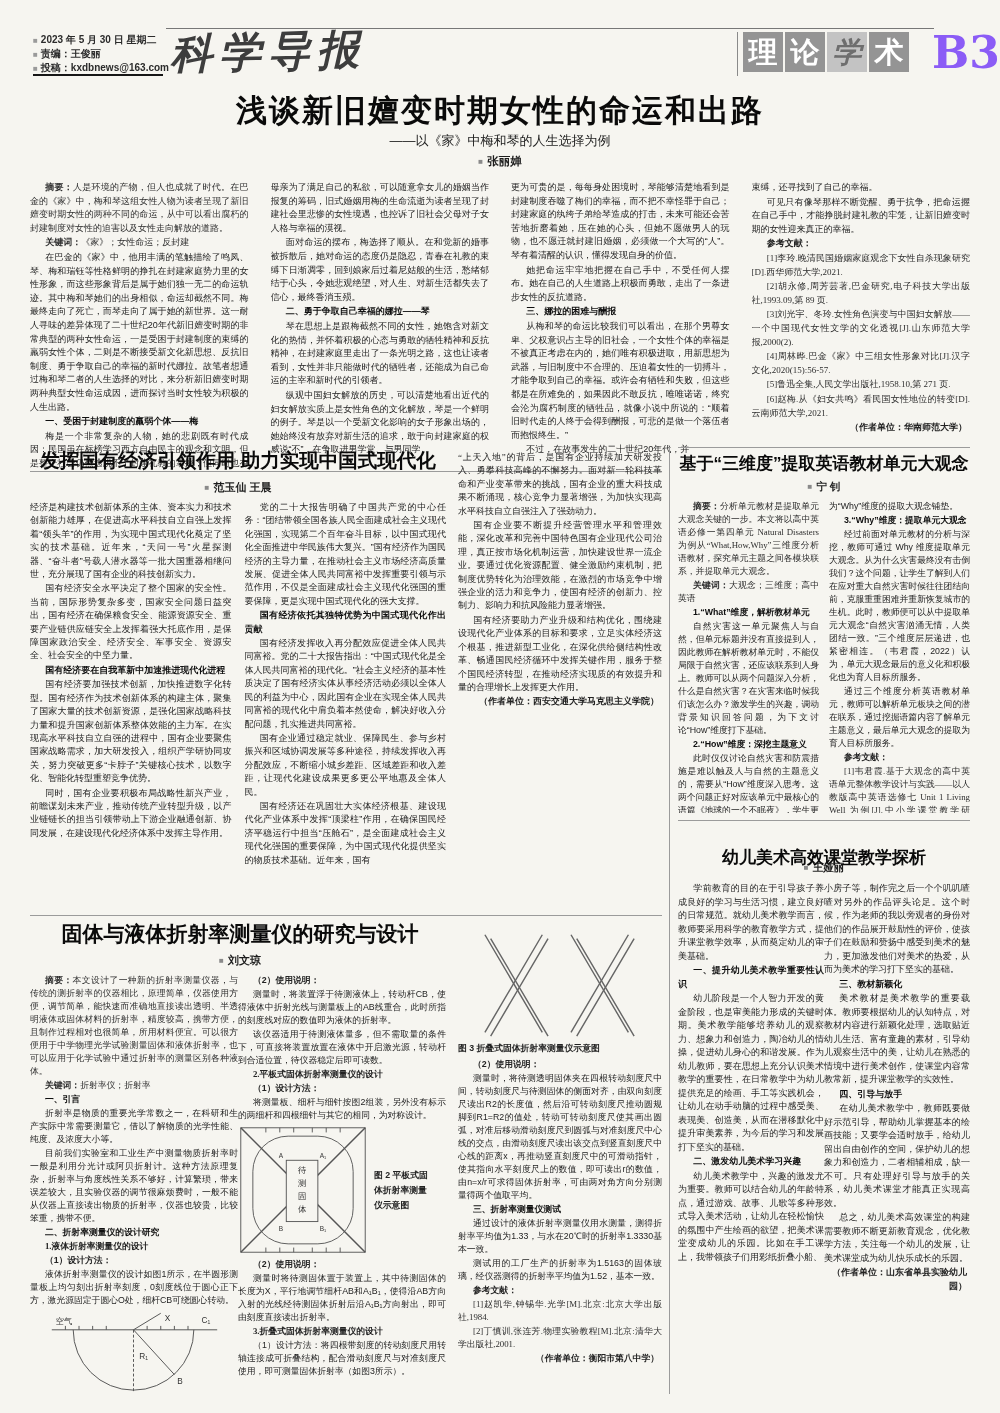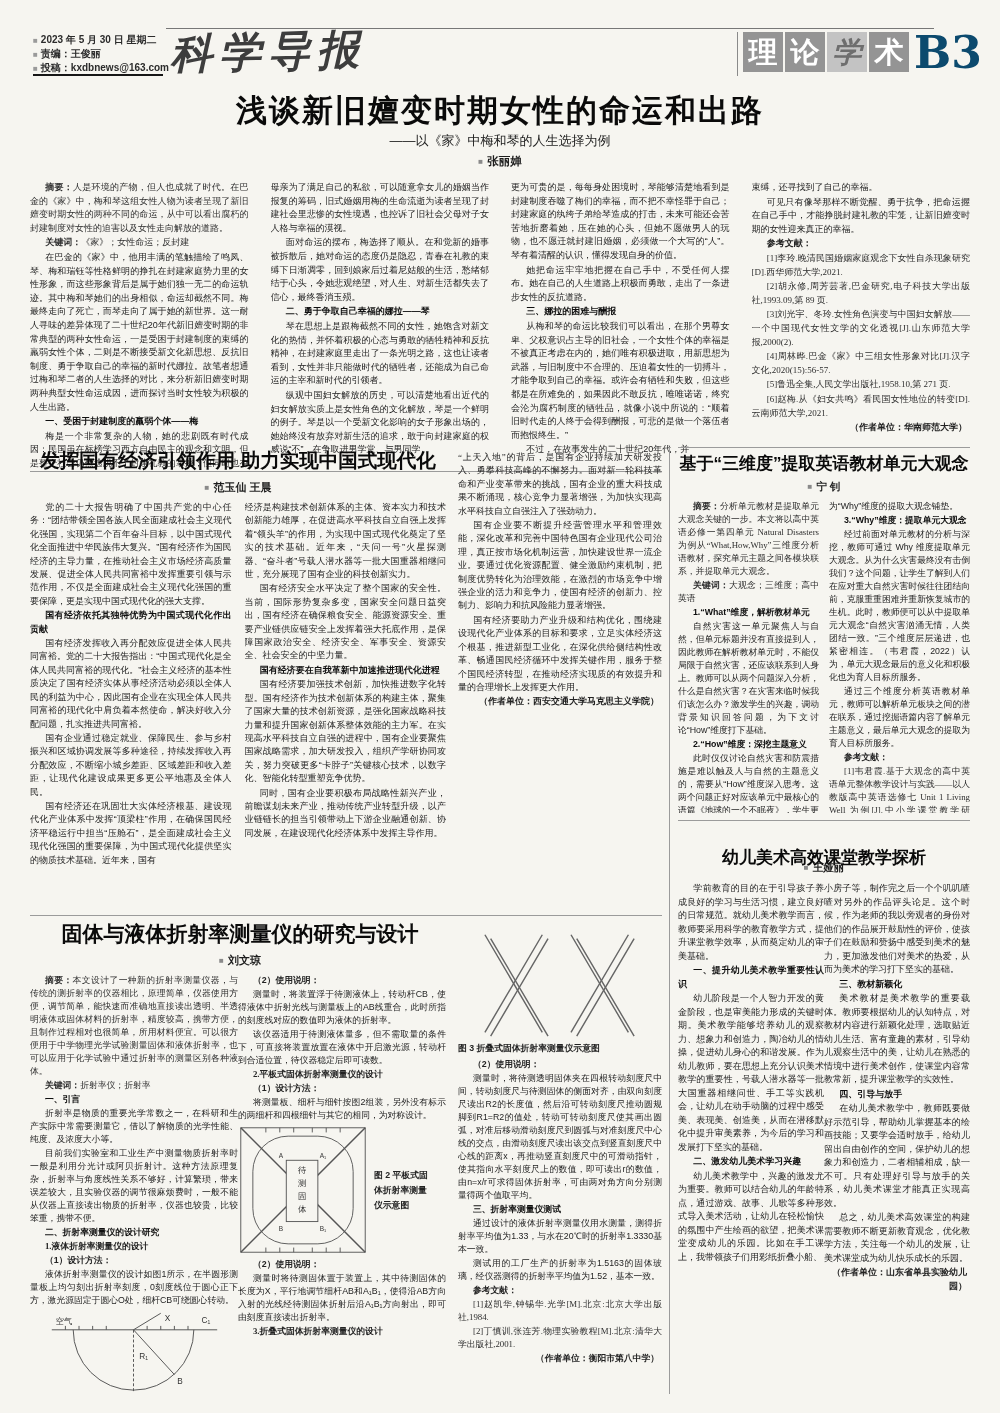--- a/index.html
+++ b/index.html
@@ -10,21 +10,21 @@
   .rule{position:absolute;background:#9b9b9b;}
   #top-rule{left:166px;top:28px;width:768px;height:1px;background:#777;}
   .dateblock{position:absolute;left:33px;top:33px;font-size:10px;font-weight:bold;color:#2b2b2b;line-height:13px;}
   .dateblock .sq{color:#9a9a9a;font-size:8px;margin-right:3px;}
   #date-underline{position:absolute;left:33px;top:74px;width:130px;height:2px;background:#161616;}
   .masthead{position:absolute;left:170px;top:24px;font-family:"DejaVu Serif","Liberation Serif",serif;font-style:italic;font-weight:900;font-size:42px;letter-spacing:7px;color:#3d3d3d;transform:rotate(-1.5deg);}
   .badge{position:absolute;left:737px;top:32px;display:flex;align-items:flex-start;}
   .badge .vline{width:1px;height:44px;background:#8a8a8a;margin-right:5px;}
   .bx{display:inline-block;width:40px;height:40px;background:#949494;color:#fff;font-weight:900;font-size:29px;line-height:40px;text-align:center;margin-right:2px;font-family:"Liberation Sans",sans-serif;}
   .bx.alt{background:#c3c3c3;color:#6e6e6e;font-family:"Liberation Serif",serif;font-style:italic;transform:none;}
-  .pageno{font-family:"DejaVu Serif","Liberation Serif",serif;font-weight:900;font-size:44px;line-height:42px;color:#0c4a6e;margin-left:3px;}
+  .pageno{font-family:"DejaVu Serif","Liberation Serif",serif;font-weight:900;font-size:44px;line-height:42px;color:#8b5cf6;margin-left:21px;}
 
   
   .art{position:absolute;}
   .t-center{text-align:center;}
   .a-title{font-weight:900;color:#0a0a0a;font-family:"Liberation Sans",sans-serif;}
   .a-sub{color:#1d1d1d;}
   .a-author{font-weight:bold;color:#1d1d1d;}
   .a-author .mk{color:#8a8a8a;font-size:8px;margin-right:4px;vertical-align:1px;}
 
   .cols{display:flex;overflow:hidden;}
@@ -151,32 +151,32 @@
   <div id="div-a3-top" class="rule"></div>
   <div id="v-rule" class="rule"></div>
   <div id="div-a4-top" class="rule"></div>
   <div id="div-a5-top" class="rule"></div>
 
   <div id="a2" class="art">
     <div class="a-title t-center">发挥国有经济引领作用  助力实现中国式现代化</div>
     <div class="a-author t-center"><span class="mk">■</span><span>范玉仙  王晨</span></div>
     <div id="a2-main" class="cols">
         <div class="col">
+          <div class="seg p0">经济是构建技术创新体系的主体、资本实力和技术创新能力雄厚，在促进高水平科技自立自强上发挥着“领头羊”的作用，为实现中国式现代化奠定了坚实的技术基础。近年来，“天问一号”火星探测器、“奋斗者”号载人潜水器等一批大国重器相继问世，充分展现了国有企业的科技创新实力。</div>
+          <div class="seg p">国有经济安全水平决定了整个国家的安全性。当前，国际形势复杂多变，国家安全问题日益突出，国有经济在确保粮食安全、能源资源安全、重要产业链供应链安全上发挥着强大托底作用，是保障国家政治安全、经济安全、军事安全、资源安全、社会安全的中坚力量。</div>
+          <div class="seg h">国有经济要在自我革新中加速推进现代化进程</div>
+          <div class="seg p">国有经济要加强技术创新，加快推进数字化转型。国有经济作为技术创新体系的构建主体，聚集了国家大量的技术创新资源，是强化国家战略科技力量和提升国家创新体系整体效能的主力军。在实现高水平科技自立自强的进程中，国有企业要聚焦国家战略需求，加大研发投入，组织产学研协同攻关，努力突破更多“卡脖子”关键核心技术，以数字化、智能化转型重塑竞争优势。</div>
+          <div class="seg p">同时，国有企业要积极布局战略性新兴产业，前瞻谋划未来产业，推动传统产业转型升级，以产业链链长的担当引领带动上下游企业融通创新、协同发展，在建设现代化经济体系中发挥主导作用。</div>
+        </div>
+        <div class="col">
           <div class="seg p">党的二十大报告明确了中国共产党的中心任务：“团结带领全国各族人民全面建成社会主义现代化强国，实现第二个百年奋斗目标，以中国式现代化全面推进中华民族伟大复兴。”国有经济作为国民经济的主导力量，在推动社会主义市场经济高质量发展、促进全体人民共同富裕中发挥重要引领与示范作用，不仅是全面建成社会主义现代化强国的重要保障，更是实现中国式现代化的强大支撑。</div>
           <div class="seg h">国有经济依托其独特优势为中国式现代化作出贡献</div>
           <div class="seg p">国有经济发挥收入再分配效应促进全体人民共同富裕。党的二十大报告指出：“中国式现代化是全体人民共同富裕的现代化。”社会主义经济的基本性质决定了国有经济实体从事经济活动必须以全体人民的利益为中心，因此国有企业在实现全体人民共同富裕的现代化中肩负着本然使命，解决好收入分配问题，扎实推进共同富裕。</div>
           <div class="seg p">国有企业通过稳定就业、保障民生、参与乡村振兴和区域协调发展等多种途径，持续发挥收入再分配效应，不断缩小城乡差距、区域差距和收入差距，让现代化建设成果更多更公平地惠及全体人民。</div>
           <div class="seg p">国有经济还在巩固壮大实体经济根基、建设现代化产业体系中发挥“顶梁柱”作用，在确保国民经济平稳运行中担当“压舱石”，是全面建成社会主义现代化强国的重要保障，为中国式现代化提供坚实的物质技术基础。近年来，国有</div>
-        </div>
-        <div class="col">
-          <div class="seg p0">经济是构建技术创新体系的主体、资本实力和技术创新能力雄厚，在促进高水平科技自立自强上发挥着“领头羊”的作用，为实现中国式现代化奠定了坚实的技术基础。近年来，“天问一号”火星探测器、“奋斗者”号载人潜水器等一批大国重器相继问世，充分展现了国有企业的科技创新实力。</div>
-          <div class="seg p">国有经济安全水平决定了整个国家的安全性。当前，国际形势复杂多变，国家安全问题日益突出，国有经济在确保粮食安全、能源资源安全、重要产业链供应链安全上发挥着强大托底作用，是保障国家政治安全、经济安全、军事安全、资源安全、社会安全的中坚力量。</div>
-          <div class="seg h">国有经济要在自我革新中加速推进现代化进程</div>
-          <div class="seg p">国有经济要加强技术创新，加快推进数字化转型。国有经济作为技术创新体系的构建主体，聚集了国家大量的技术创新资源，是强化国家战略科技力量和提升国家创新体系整体效能的主力军。在实现高水平科技自立自强的进程中，国有企业要聚焦国家战略需求，加大研发投入，组织产学研协同攻关，努力突破更多“卡脖子”关键核心技术，以数字化、智能化转型重塑竞争优势。</div>
-          <div class="seg p">同时，国有企业要积极布局战略性新兴产业，前瞻谋划未来产业，推动传统产业转型升级，以产业链链长的担当引领带动上下游企业融通创新、协同发展，在建设现代化经济体系中发挥主导作用。</div>
         </div>
       </div>
     <div id="a2-side" class="cols">
         <div class="col">
           <div class="seg p0">“上天入地”的背后，是国有企业持续加大研发投入、勇攀科技高峰的不懈努力。面对新一轮科技革命和产业变革带来的挑战，国有企业的重大科技成果不断涌现，核心竞争力显著增强，为加快实现高水平科技自立自强注入了强劲动力。</div>
           <div class="seg p">国有企业要不断提升经营管理水平和管理效能，深化改革和完善中国特色国有企业现代公司治理，真正按市场化机制运营，加快建设世界一流企业。要通过优化资源配置、健全激励约束机制，把制度优势转化为治理效能，在激烈的市场竞争中增强企业的活力和竞争力，使国有经济的创新力、控制力、影响力和抗风险能力显著增强。</div>
           <div class="seg p">国有经济要助力产业升级和结构优化，围绕建设现代化产业体系的目标和要求，立足实体经济这个根基，推进新型工业化，在深化供给侧结构性改革、畅通国民经济循环中发挥关键作用，服务于整个国民经济转型，在推动经济实现质的有效提升和量的合理增长上发挥更大作用。</div>
           <div class="seg sig">（作者单位：西安交通大学马克思主义学院）</div>
         </div>
       </div>
@@ -205,21 +205,21 @@
       </div>
   </div>
 
   <div id="a4" class="art">
     <div class="a-title t-center">幼儿美术高效课堂教学探析</div>
     <div class="a-author t-center"><span class="mk">■</span><span>王娅丽</span></div>
     <div id="a4-body" class="cols">
         <div class="col">
           <div class="seg p">学前教育的目的在于引导孩子养成良好的学习与生活习惯，建立良好的日常规范。就幼儿美术教学而言，教师要采用科学的教育教学方式，提升课堂教学效率，从而奠定幼儿的审美基础。</div>
           <div class="seg h">一、提升幼儿美术教学重要性认识</div>
-          <div class="seg p">幼儿阶段是一个人智力开发的黄金阶段，也是审美能力形成的关键时期。美术教学能够培养幼儿的观察力、想象力和创造力，陶冶幼儿的情操，促进幼儿身心的和谐发展。作为幼儿教师，要在思想上充分认识美术教学的重要性，号载人潜水器等一批大国重器相继问世、手工等实践机会，让幼儿在动手动脑的过程中感受美、表现美、创造美，从而在潜移默化中提升审美素养，为今后的学习和发展打下坚实的基础。</div>
+          <div class="seg p">幼儿阶段是一个人智力开发的黄金阶段，也是审美能力形成的关键时期。美术教学能够培养幼儿的观察力、想象力和创造力，陶冶幼儿的情操，促进幼儿身心的和谐发展。作为幼儿教师，要在思想上充分认识美术教学的重要性，在日常教学中为幼儿提供充足的绘画、手工等实践机会，让幼儿在动手动脑的过程中感受美、表现美、创造美，从而在潜移默化中提升审美素养，为今后的学习和发展打下坚实的基础。</div>
           <div class="seg h">二、激发幼儿美术学习兴趣</div>
           <div class="seg p">幼儿美术教学中，兴趣的激发尤为重要。教师可以结合幼儿的年龄特点，通过游戏、故事、儿歌等多种形式导入美术活动，让幼儿在轻松愉快的氛围中产生绘画的欲望，把美术课堂变成幼儿的乐园。比如在手工课上，我带领孩子们用彩纸折叠小船、</div>
         </div>
         <div class="col">
           <div class="seg p0">小房子等，制作完之后一个个叽叽喳喳对另外的作品评头论足。这个时候，作为老师的我以旁观者的身份对他们的作品展开鼓励性的评价，使孩子们在鼓励和赞扬中感受到美术的魅力，更加激发他们对美术的热爱，从而为美术的学习打下坚实的基础。</div>
           <div class="seg h">三、教材新颖化</div>
           <div class="seg p">美术教材是美术教学的重要载体。教师要根据幼儿的认知特点，对教材内容进行新颖化处理，选取贴近幼儿生活、富有童趣的素材，引导幼儿观察生活中的美，让幼儿在熟悉的情境中进行美术创作，使课堂内容常教常新，提升课堂教学的实效性。</div>
           <div class="seg h">四、引导与放手</div>
           <div class="seg p">在幼儿美术教学中，教师既要做好示范引导，帮助幼儿掌握基本的绘画技能；又要学会适时放手，给幼儿留出自由创作的空间，保护幼儿的想象力和创造力，二者相辅相成，缺一不可。只有处理好引导与放手的关系，幼儿美术课堂才能真正实现高效。</div>
           <div class="seg p">总之，幼儿美术高效课堂的构建需要教师不断更新教育观念，优化教学方法，关注每一个幼儿的发展，让美术课堂成为幼儿快乐成长的乐园。</div>
@@ -291,20 +291,21 @@
         <text x="88" y="36">A₁</text>
         <text x="44" y="114">B</text>
         <text x="88" y="114">B₁</text>
       </g>
     </svg>
     <div class="fig2cap">图 2 平板式固体折射率测量仪示意图</div>
   </div>
           <div class="seg sh2">（2）使用说明：</div>
           <div class="seg p">测量时将待测固体置于装置上，其中待测固体的长度为X，平行地调节细杆AB和A₁B₁，使得沿AB方向入射的光线经待测固体折射后沿A₁B₁方向射出，即可由刻度直接读出折射率。</div>
           <div class="seg sh">3.折叠式固体折射率测量仪的设计</div>
+          <div class="seg p">（1）设计方法：将四根带刻度的转动刻度尺用转轴连接成可折叠结构，配合滑动刻度尺与对准刻度尺使用，即可测量固体折射率（如图3所示）。</div>
         </div>
       </div>
     <div id="a5-side" class="cols">
         <div class="col">
           <div class="figure">
     <svg width="180" height="110" viewBox="0 0 185 115">
       <g stroke="#666" stroke-width="1.5" fill="none">
         <path d="M14 108 L74 6 M20 112 L80 10"></path>
         <path d="M74 108 L14 6 M80 112 L20 10"></path>
         <path d="M104 108 L164 6 M110 112 L170 10"></path>

